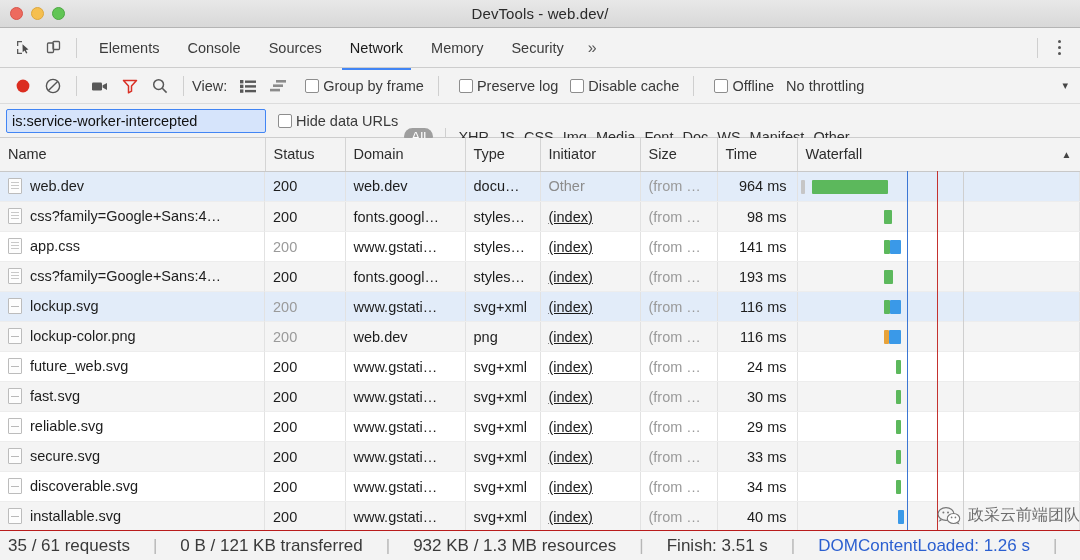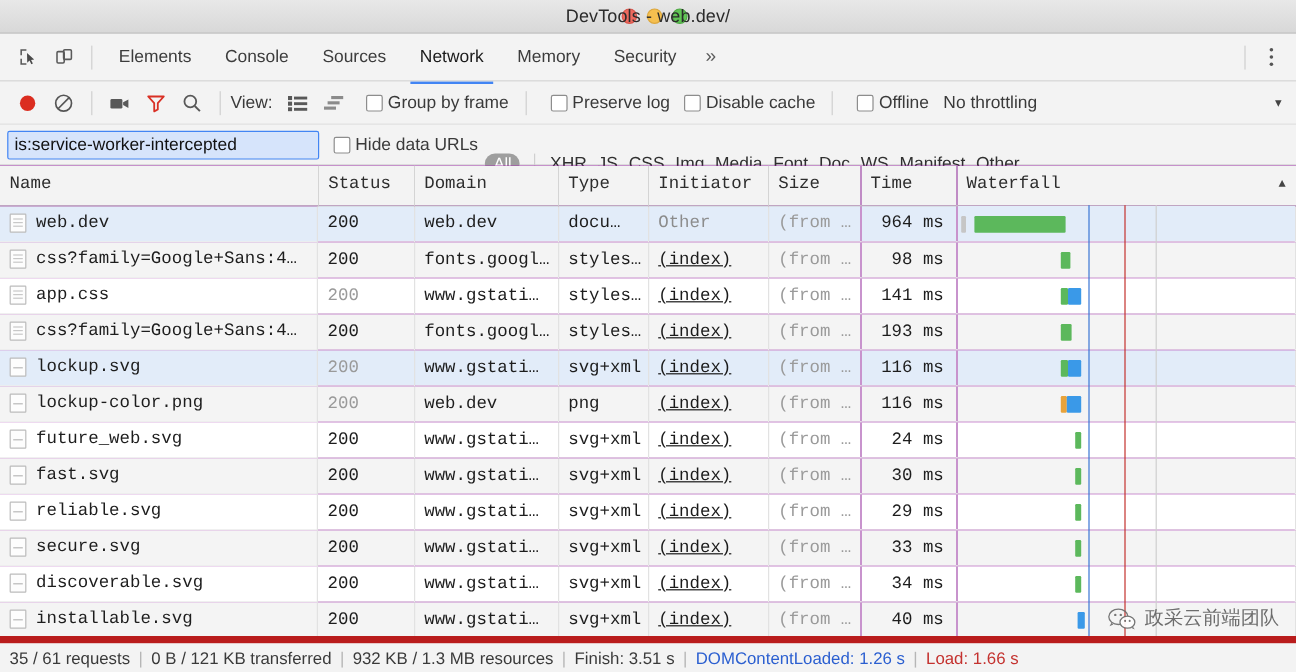--- a/index.html
+++ b/index.html
@@ -9,21 +9,21 @@
     background: #fff; overflow: hidden;
     -webkit-font-smoothing: antialiased;
   }
   .window { width: 1080px; height: 560px; display: flex; flex-direction: column; position: relative; }
 
   
   .titlebar {
     height: 28px; flex: 0 0 28px;
     background: linear-gradient(#e8e8e8, #d8d8d8);
     border-bottom: 1px solid #b4b4b4;
-    display: flex; align-items: center; position: relative; justify-content: center;
+    display: flex; align-items: center; position: relative;
   }
   .lights { display: flex; gap: 8px; padding-left: 10px; }
   .light { width: 13px; height: 13px; border-radius: 50%; }
   .light.red { background: #ed6a5e; border: 1px solid #d8544a; }
   .light.yellow { background: #f5bf4f; border: 1px solid #dda73c; }
   .light.green { background: #61c555; border: 1px solid #4da843; }
   .win-title {
     position: absolute; left: 0; right: 0; text-align: center;
     font-size: 15px; color: #2b2b2b; letter-spacing: .1px;
   }
@@ -85,21 +85,21 @@
   }
   .type-filters { display: flex; align-items: center; gap: 9px; margin-left: 6px; margin-top: 32px; }
   .type-f { font-size: 14.5px; color: #2f2f2f; cursor: pointer; white-space: nowrap; }
   .type-f.all {
     background: #9e9e9e; color: #fff; border-radius: 9px;
     padding: 1px 7px; font-size: 13.5px;
   }
   .fsep { width: 1px; height: 17px; background: #cfcfcf; margin: 0 3px; }
 
   
-  .tablewrap { flex: 1 1 auto; overflow: hidden; position: relative; background: #a21caf; font-family: Liberation Mono, monospace; }
+  .tablewrap { flex: 1 1 auto; overflow: hidden; position: relative; background: #0ea5e9; }
   table.net { width: 1080px; border-collapse: collapse; table-layout: fixed; }
   table.net th {
     height: 33px; background: #f3f3f3; border-bottom: 1px solid #c8c8c8;
     border-right: 1px solid #d4d4d4;
     font-weight: normal; font-size: 14.5px; color: #2d2d2d;
     text-align: left; padding-left: 8px; vertical-align: middle;
     position: relative;
   }
   table.net th.wf-head { border-right: none; }
   .sortarrow { position: absolute; right: 8px; top: 50%; transform: translateY(-50%);
@@ -139,31 +139,31 @@
   
   .wf-lines { position: absolute; left: 0; top: 33px; right: 0; bottom: 0; pointer-events: none; }
   .wf-line { position: absolute; top: 0; bottom: 0; width: 1px; }
   .wf-line.dcl  { background: #3b76d4; }
   .wf-line.load { background: #c4322f; }
   .wf-line.tick { background: #cfcfcf; }
 
   
   .statusbar {
     height: 30px; flex: 0 0 30px; background: #f3f3f3;
-    border-top: 6px solid #b91c1c;
+    border-top: 1px solid #b91c1c;
     display: flex; align-items: center; padding: 0 8px;
-    font-size: 14px; color: #3a3a3a; gap: 0; white-space: nowrap;
+    font-size: 17px; color: #3a3a3a; gap: 16px; white-space: nowrap;
   }
   .statusbar .sep { color: #b6b6b6; margin: 0 7px; }
   .st-dcl { color: #2b5fd0; }
   .st-load { color: #c4322f; }
 
   
   .watermark {
-    position: absolute; right: 14px; bottom: 34px;
+    position: absolute; right: 0; bottom: 34px;
     display: flex; align-items: center; gap: 7px;
     color: #5f5f5f; font-size: 16px; pointer-events: none; opacity: .9;
   }
   .wm-logo { width: 24px; height: 20px; position: relative; }
 </style>
 </head>
 <body>
 
 <div class="window">
 

